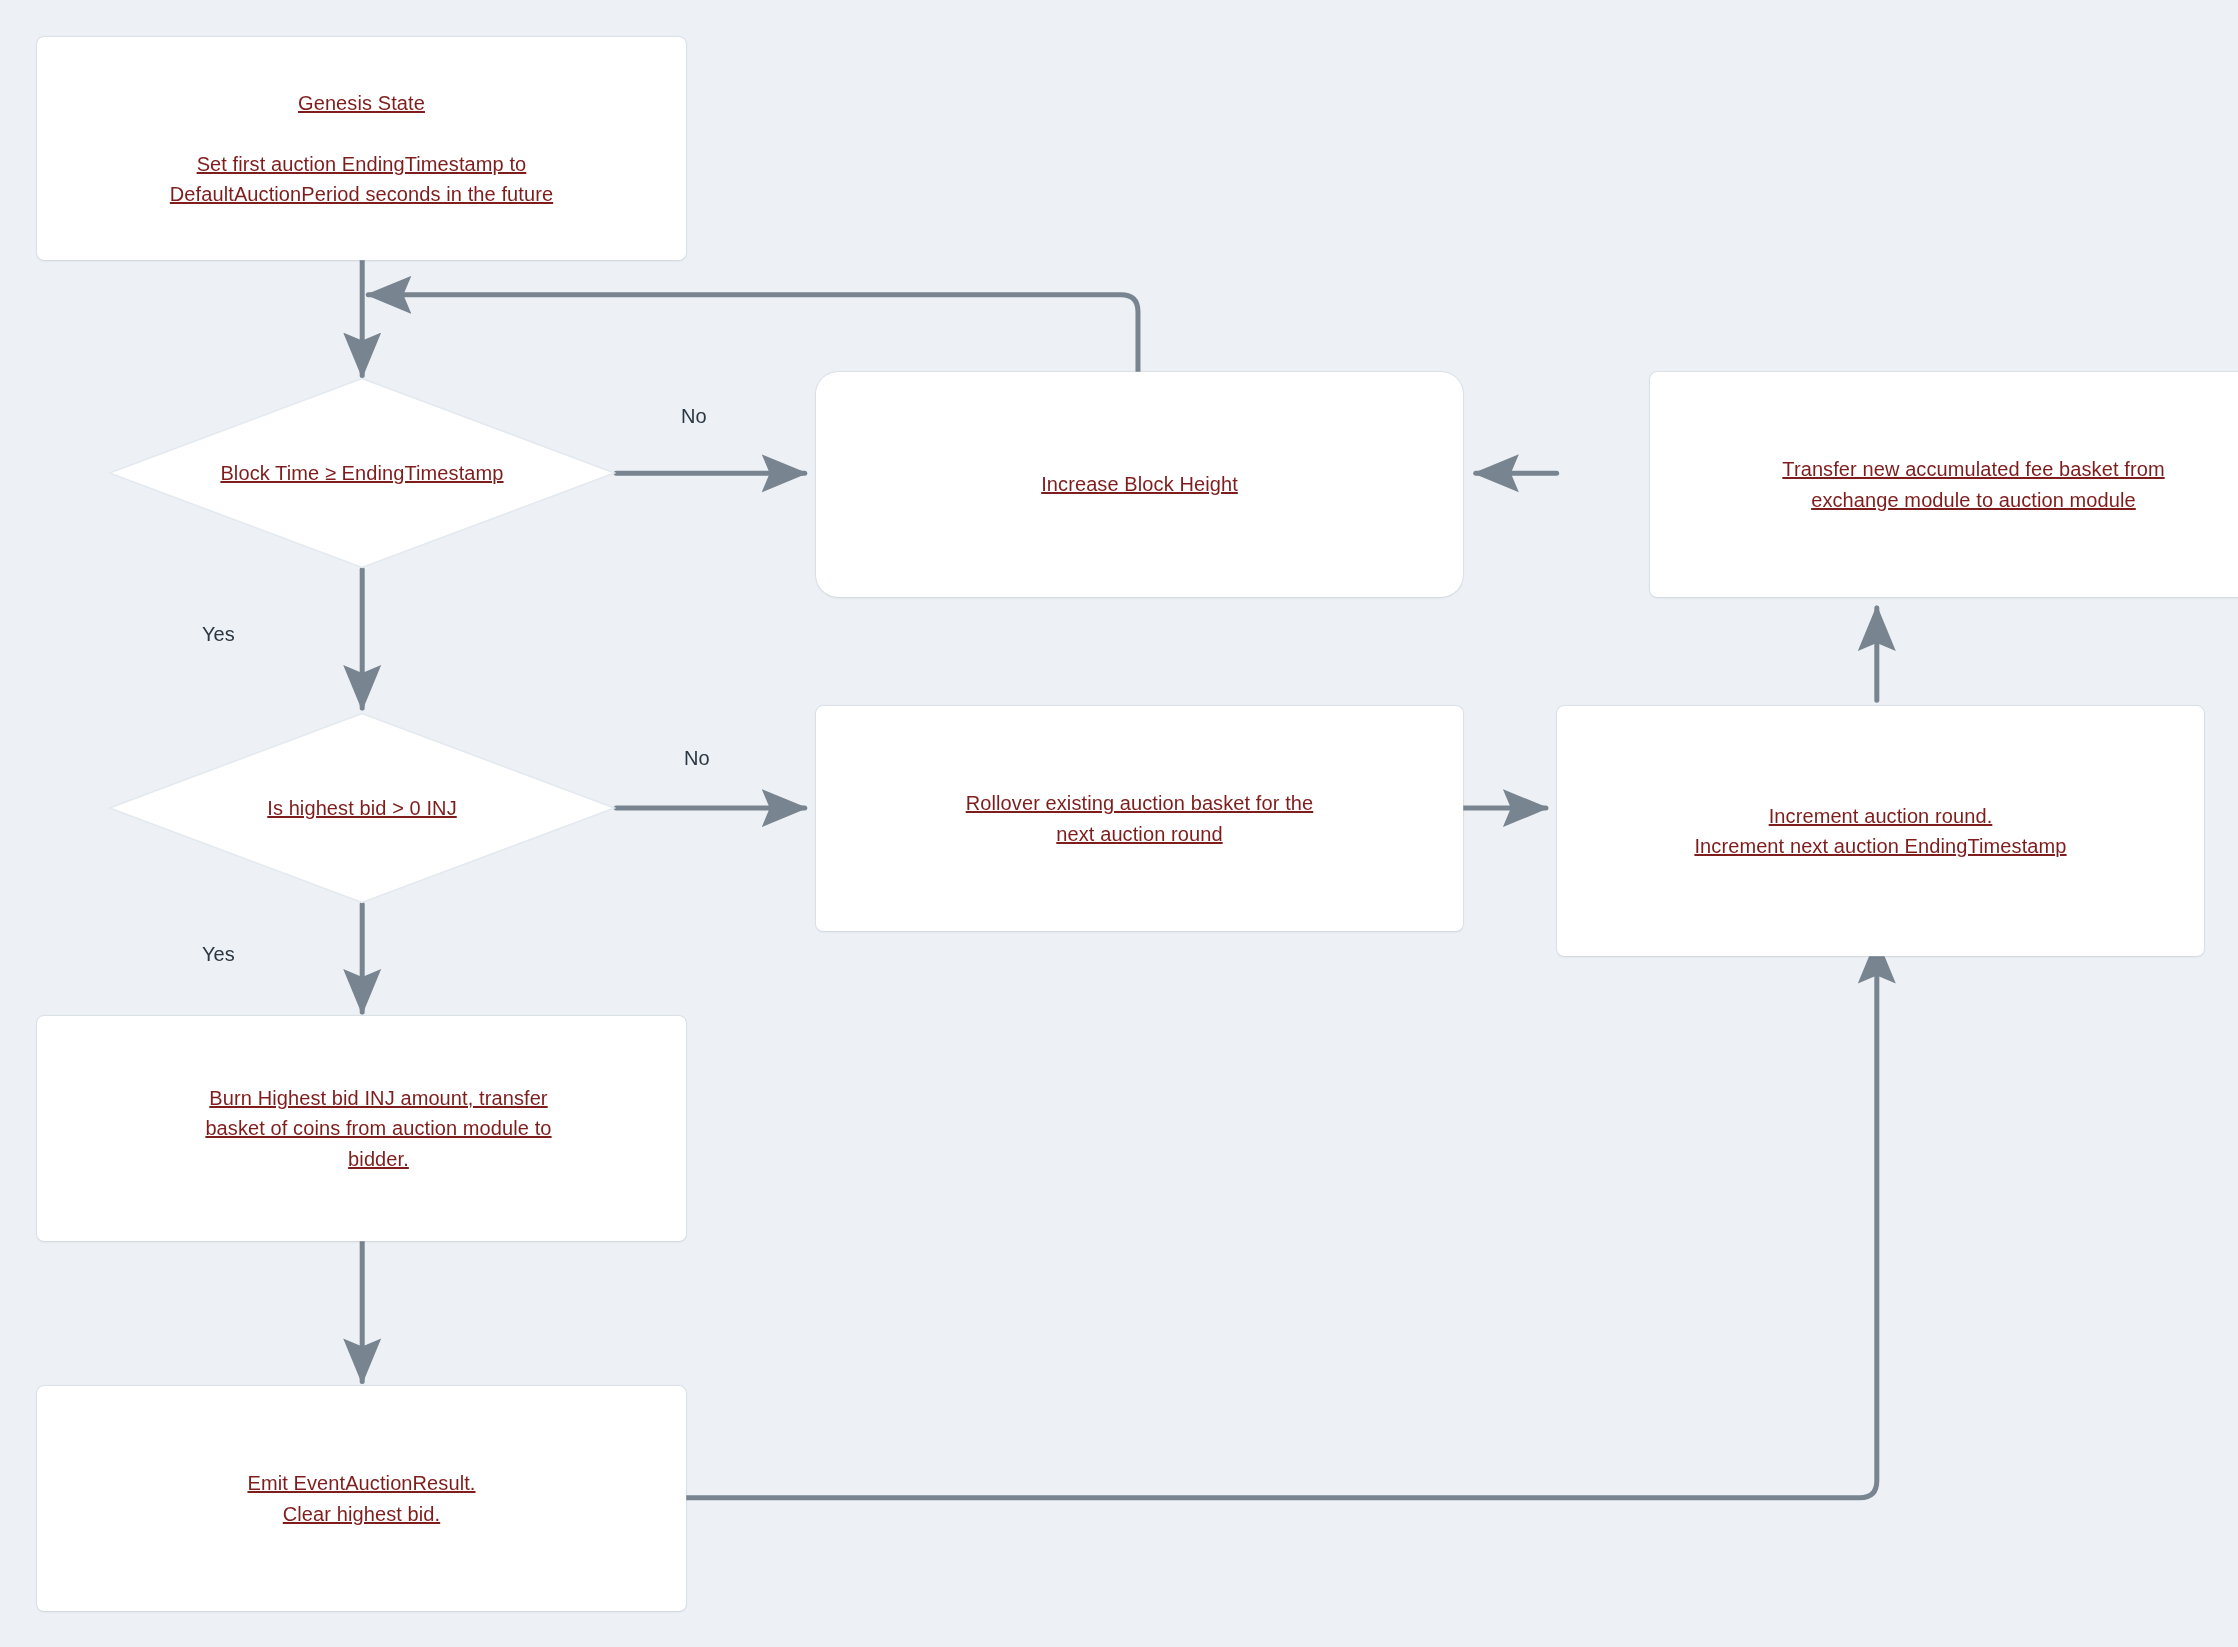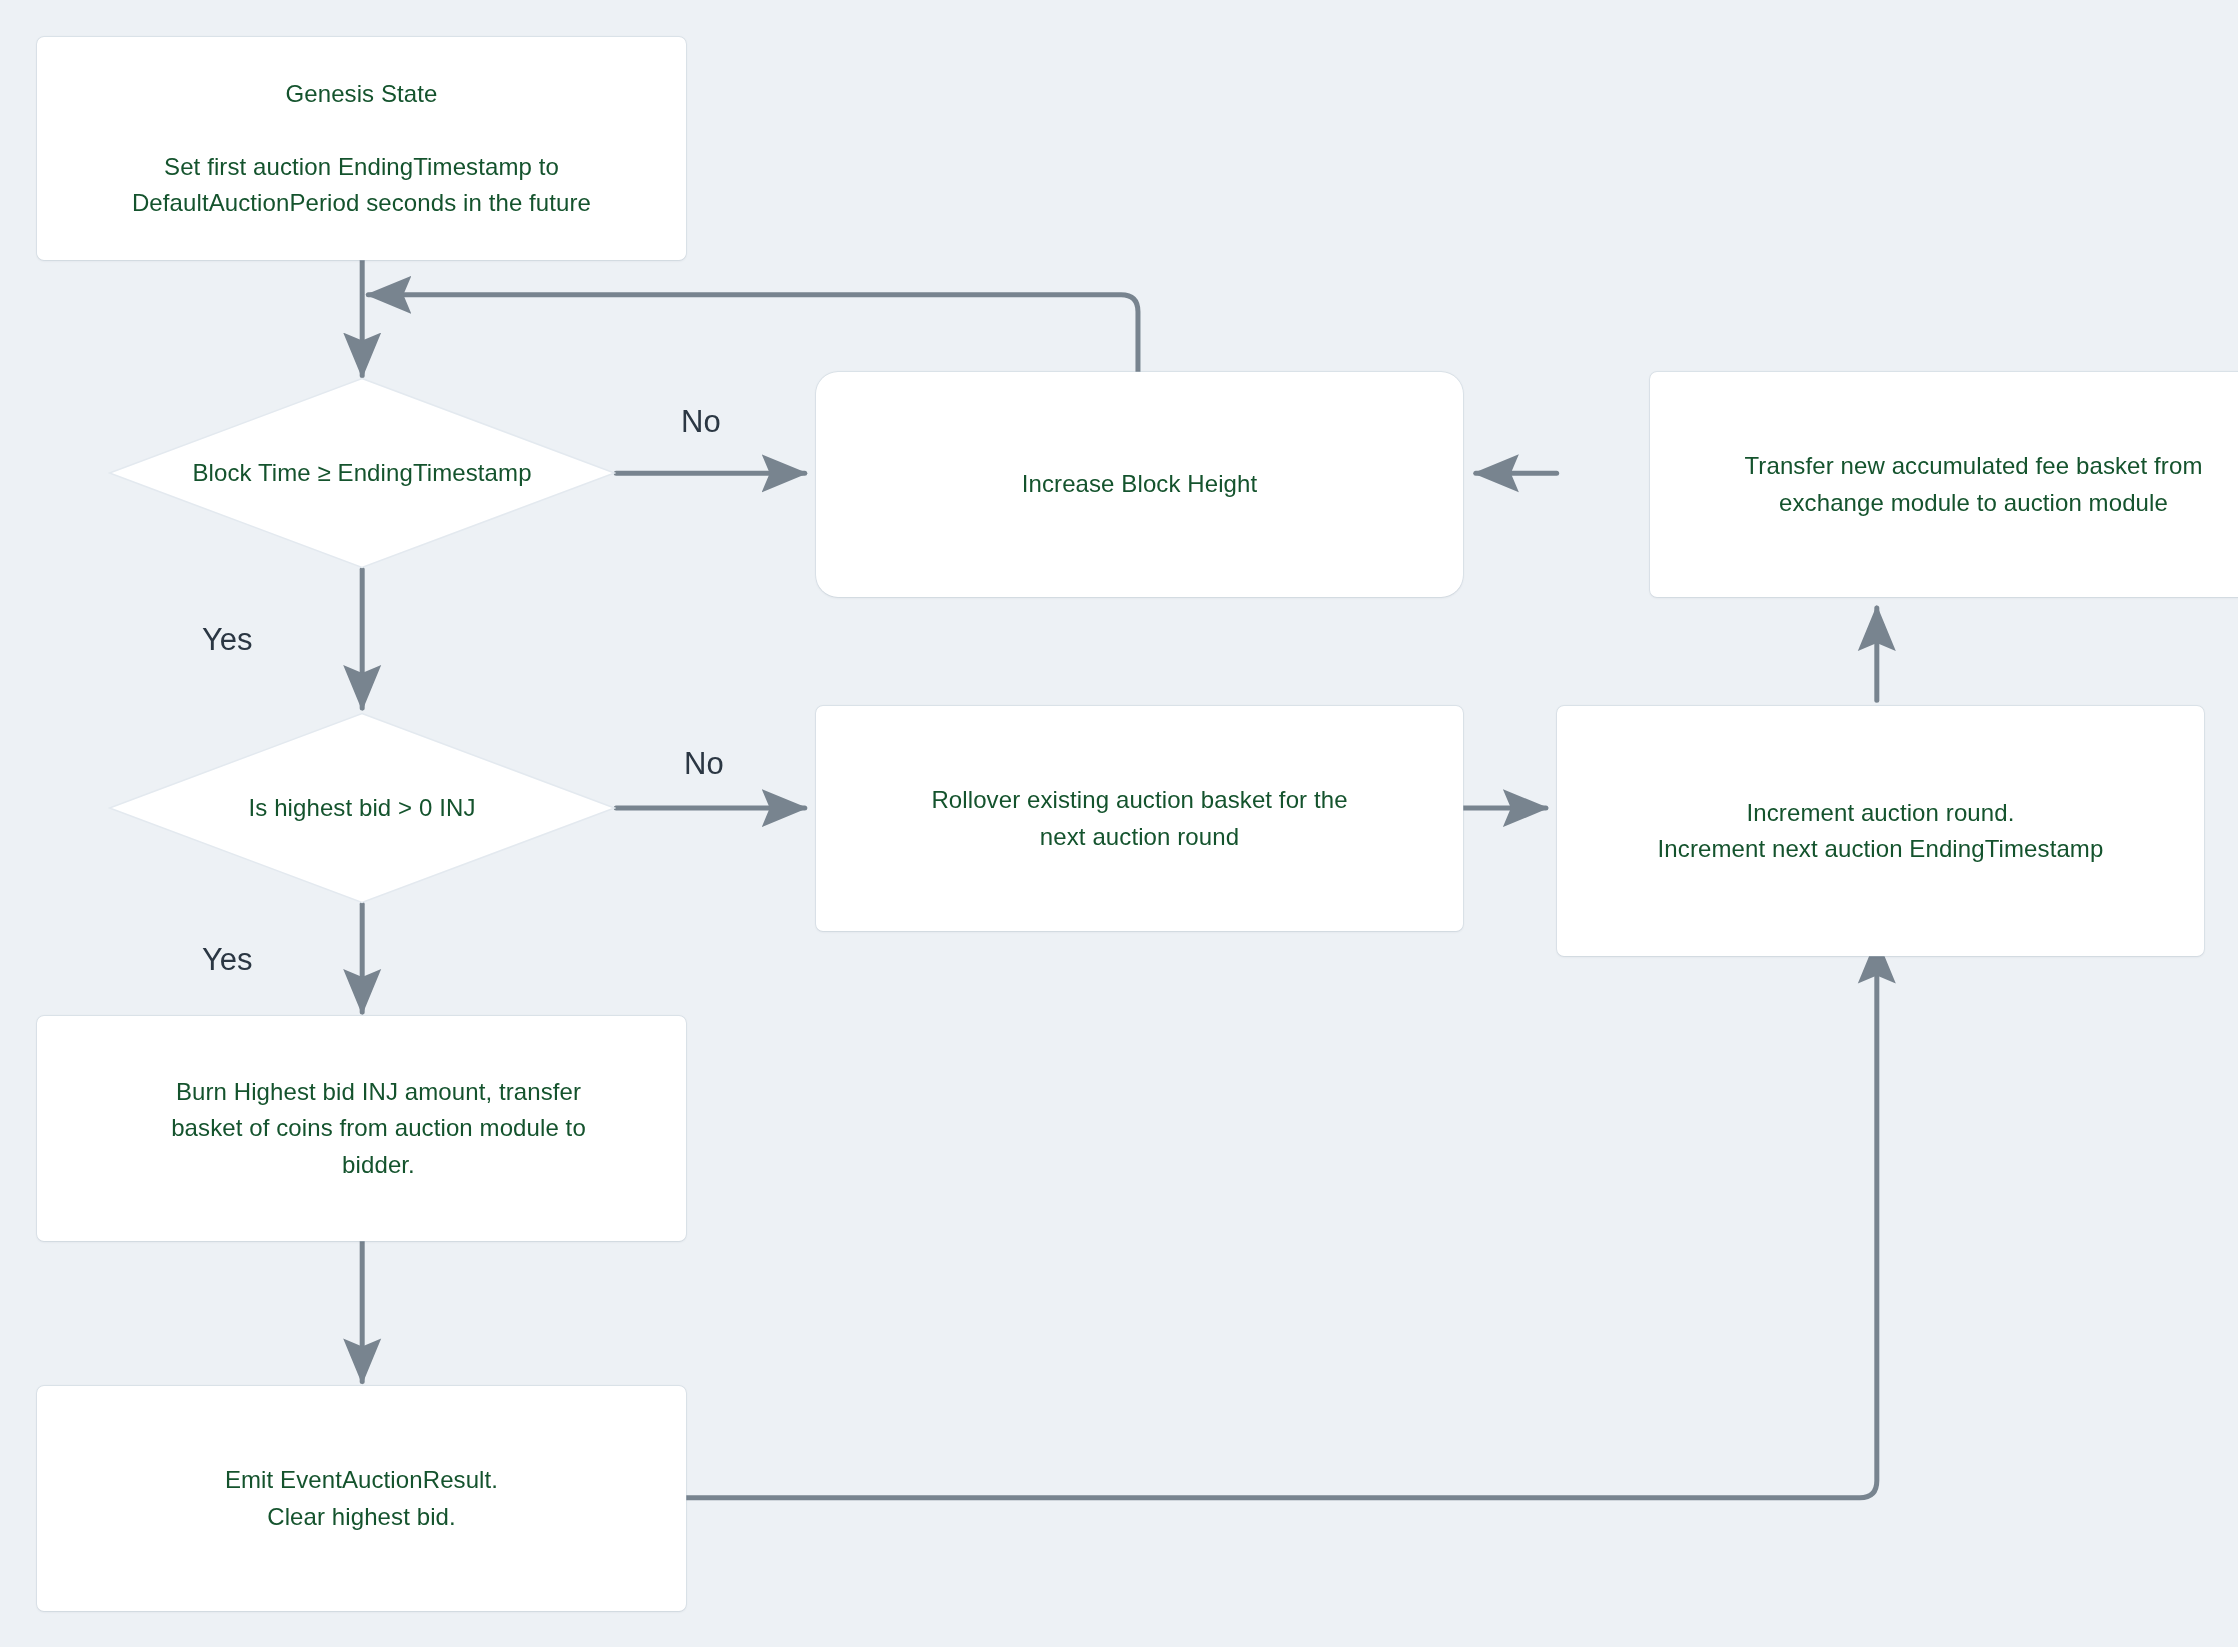--- a/index.html
+++ b/index.html
@@ -45,35 +45,36 @@
   }
   .diamond-shape {
     position: absolute;
     left: 0; top: 0;
     width: 100%;
     height: 100%;
   }
   .node-label {
     position: relative;
     z-index: 2;
-    color: #14532d;
-    font-size: 24px;
+    color: #7f1d1d;
+    font-size: 20px;
     line-height: 1.52;
     letter-spacing: 0.1px;
     white-space: pre-line;
     padding: 0 14px;
     font-weight: 400;
+    text-decoration: underline;
   }
   .node.decision .node-label {
     padding: 0 7.7px;
   }
   .edge-label {
     position: absolute;
     color: #2b3743;
-    font-size: 31px;
+    font-size: 20px;
     line-height: 1;
     font-weight: 400;
     white-space: nowrap;
   }
 </style>
 </head>
 <body>
 
 <div id="flowchart">
 

